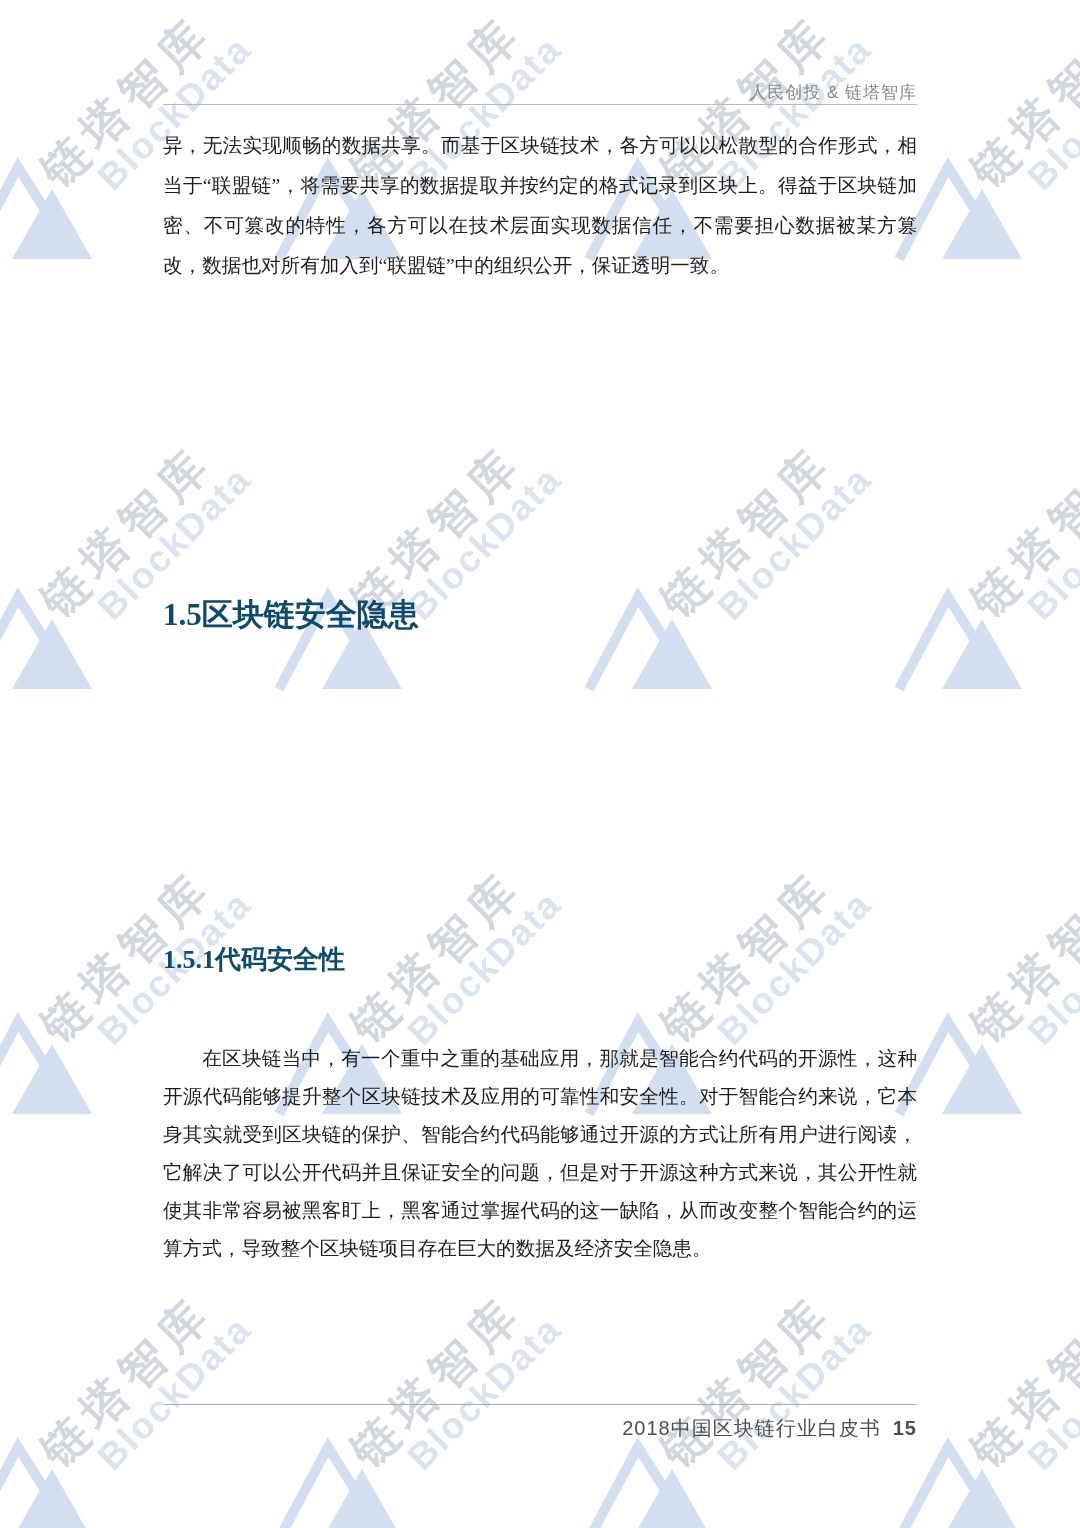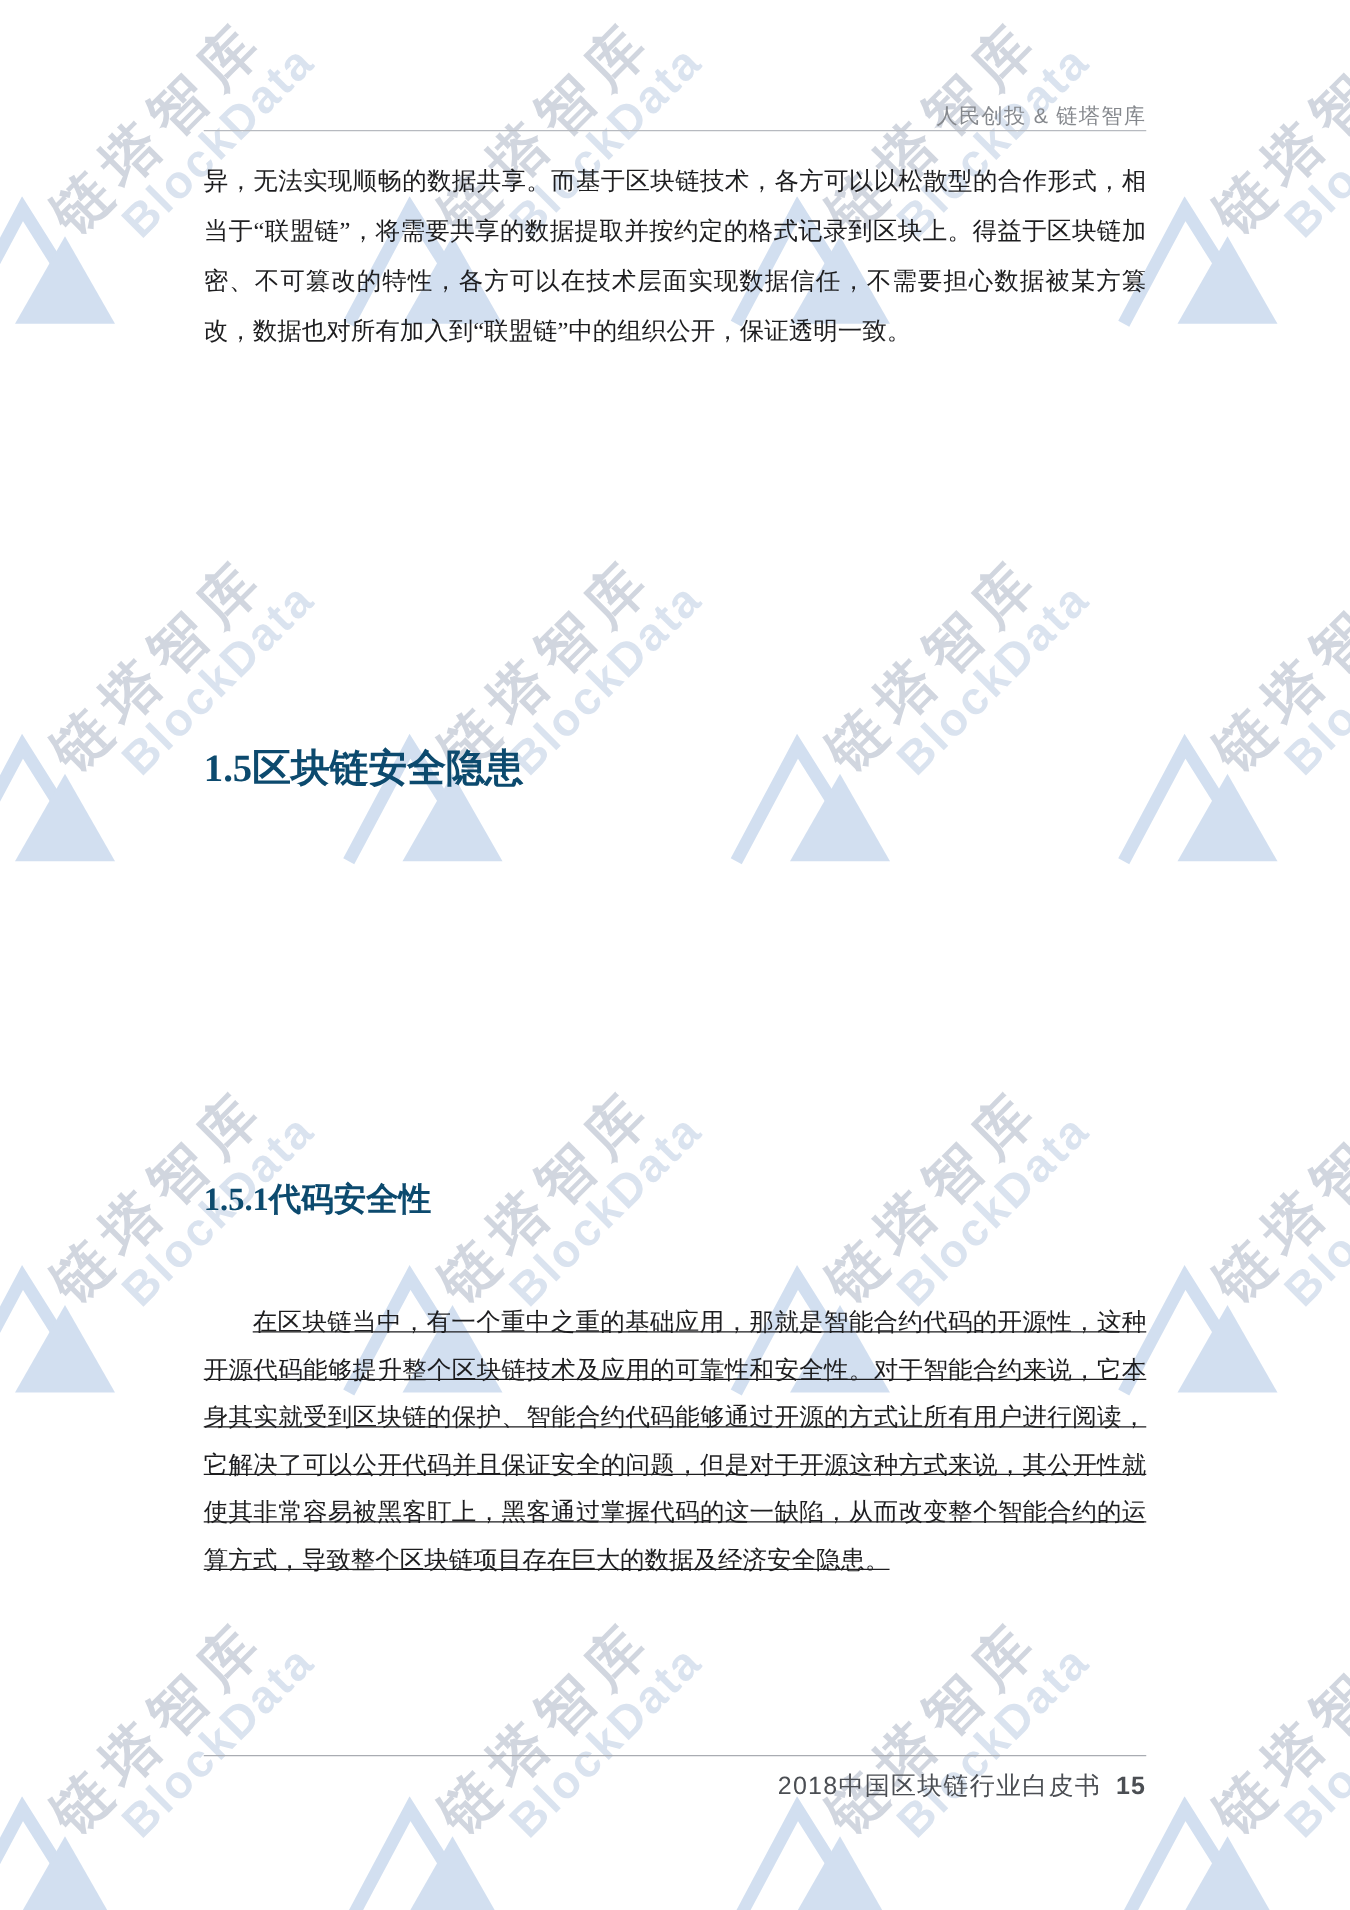--- a/index.html
+++ b/index.html
@@ -101,21 +101,21 @@
     font-size: 19.6px;
     color: #1d1d1f;
     text-align: justify;
     text-justify: inter-ideograph;
   }
   .indent { text-indent: 2em; }
   .p1 { top: 126px; line-height: 40px; }
   .p2 { top: 298px; line-height: 40px; }
   .p3 { top: 414px; line-height: 38px; }
   .p4 { top: 668px; line-height: 38px; }
-  .p5 { top: 1040px; line-height: 38px; text-decoration: underline; }
+  .p5 { top: 1040px; line-height: 38px; }
 
   .sec-title {
     position: absolute;
     left: 163px;
     margin: 0;
     z-index: 1;
     font-family: "Liberation Serif", "DejaVu Serif", serif;
     font-weight: 700;
     color: #0c4a6e;
     line-height: 42px;

